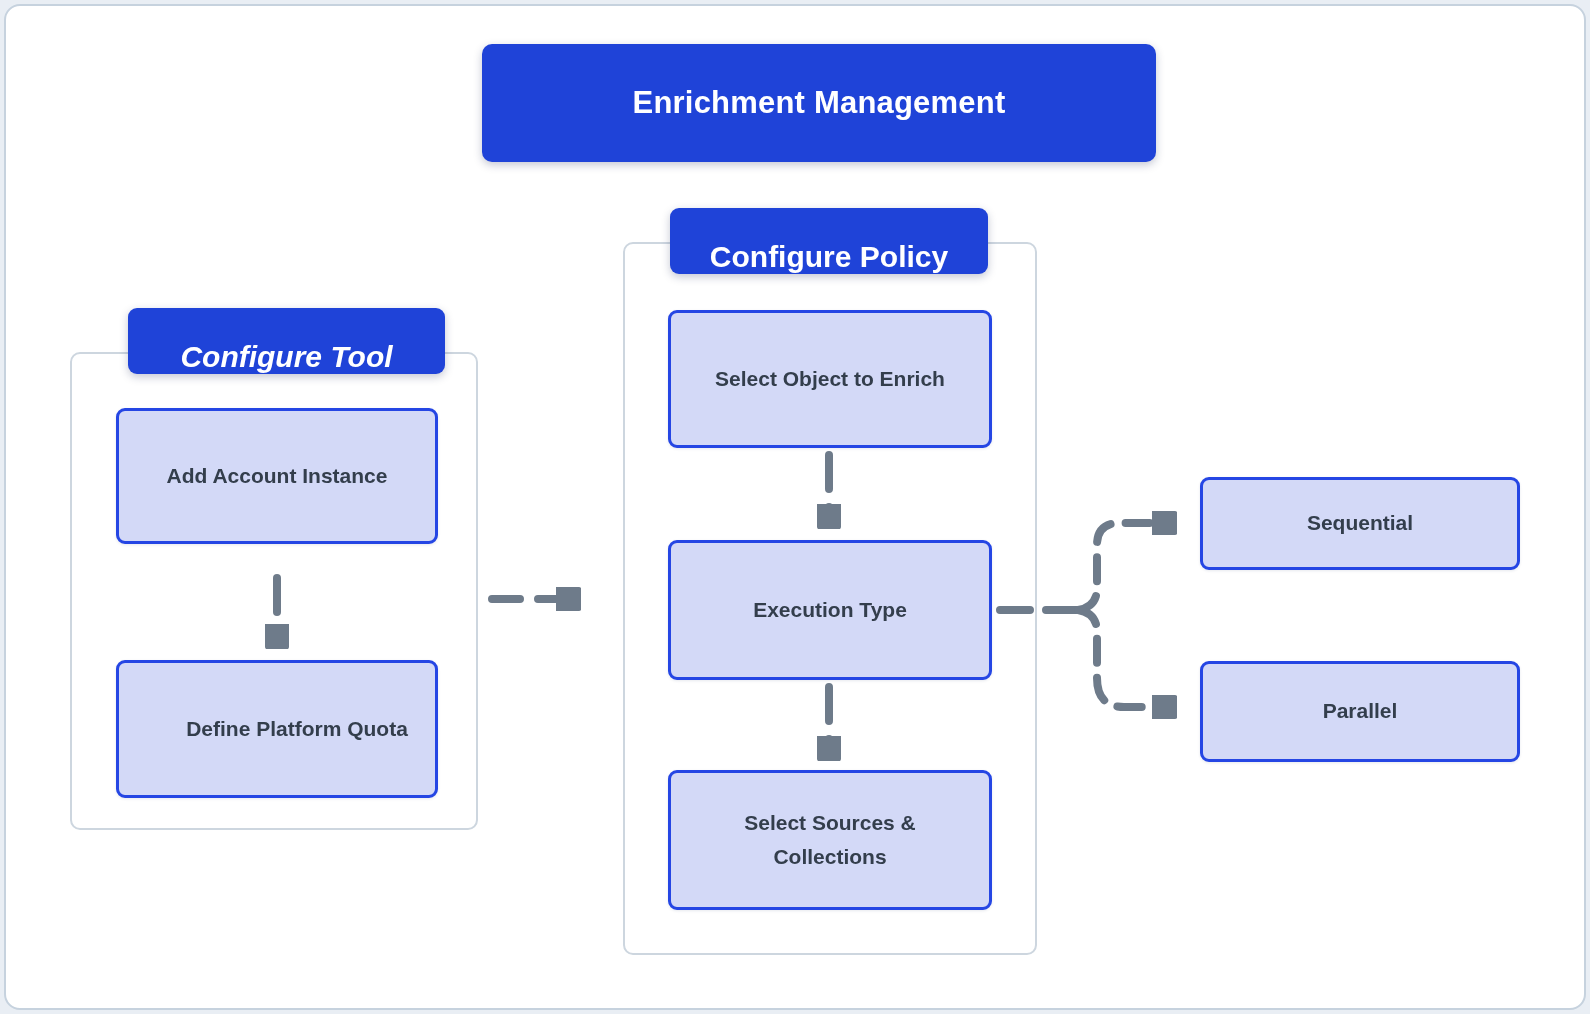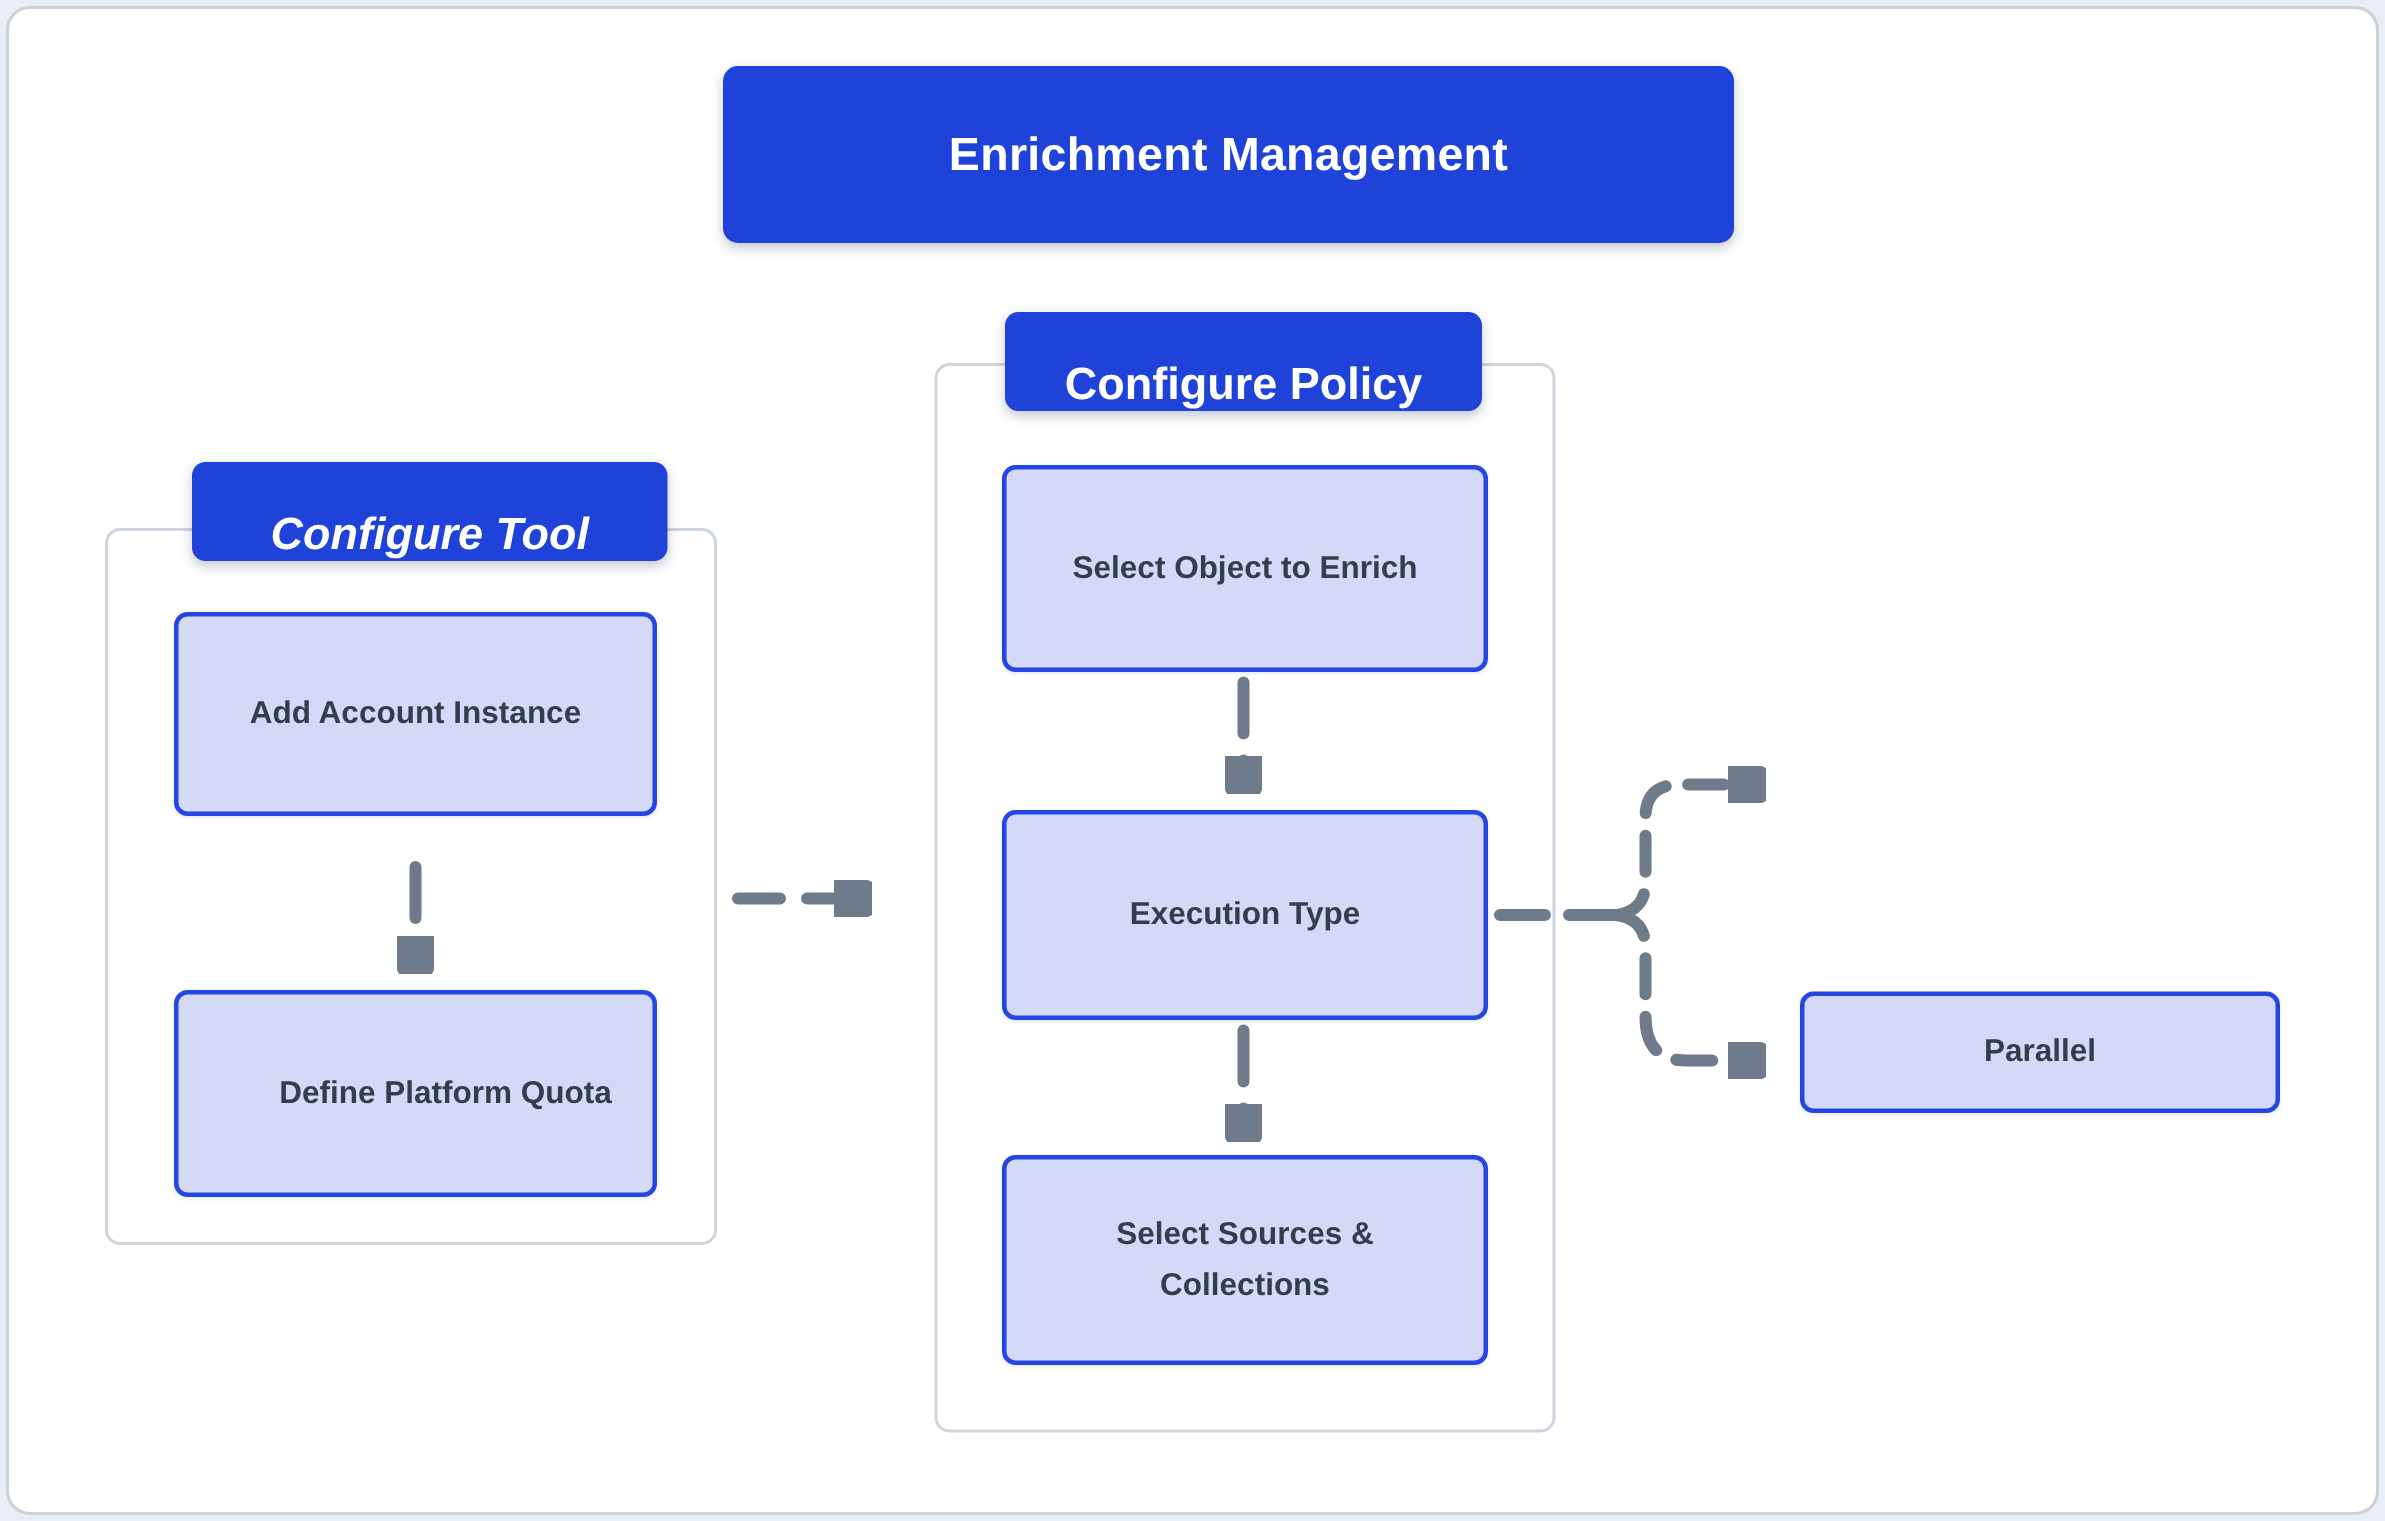--- a/index.html
+++ b/index.html
@@ -36,21 +36,21 @@
     display:flex;align-items:center;justify-content:center;text-align:center;
     box-sizing:border-box;box-shadow:0 1px 3px rgba(23,37,84,.10);
   }
   .node .node-label{display:inline-block;max-width:256px;}
   #node-add-account{left:116px;top:408px;width:322px;height:136px;}
   #node-define-quota{left:116px;top:660px;width:322px;height:138px;padding-left:40px;}
   #node-select-object{left:668px;top:310px;width:324px;height:138px;}
   #node-execution-type{left:668px;top:540px;width:324px;height:140px;}
   #node-select-sources{left:668px;top:770px;width:324px;height:140px;}
   #node-sequential{left:1200px;top:477px;width:320px;height:93px;}
-  #node-parallel{left:1200px;top:661px;width:320px;height:81px;}
+  #node-parallel{left:1200px;top:661px;width:320px;height:101px;}
   svg.arrows{position:absolute;left:0;top:0;pointer-events:none;}
   svg.arrows path{fill:none;stroke:#6e7b8a;stroke-width:8;stroke-linecap:round;}
 </style>
 </head>
 <body>
 
 <div class="canvas">
 
   <div class="card"></div>
 
@@ -93,17 +93,20 @@
   <div class="node" id="node-select-object">
     <span class="node-label">Select Object to Enrich</span>
   </div>
   <div class="node" id="node-execution-type">
     <span class="node-label">Execution Type</span>
   </div>
   <div class="node" id="node-select-sources">
     <span class="node-label">Select Sources &amp; Collections</span>
   </div>
 
+  <div class="node" id="node-sequential">
+    <span class="node-label">Sequential</span>
+  </div>
   <div class="node" id="node-parallel">
     <span class="node-label">Parallel</span>
   </div>
 
 </div>
 
 </body></html>

